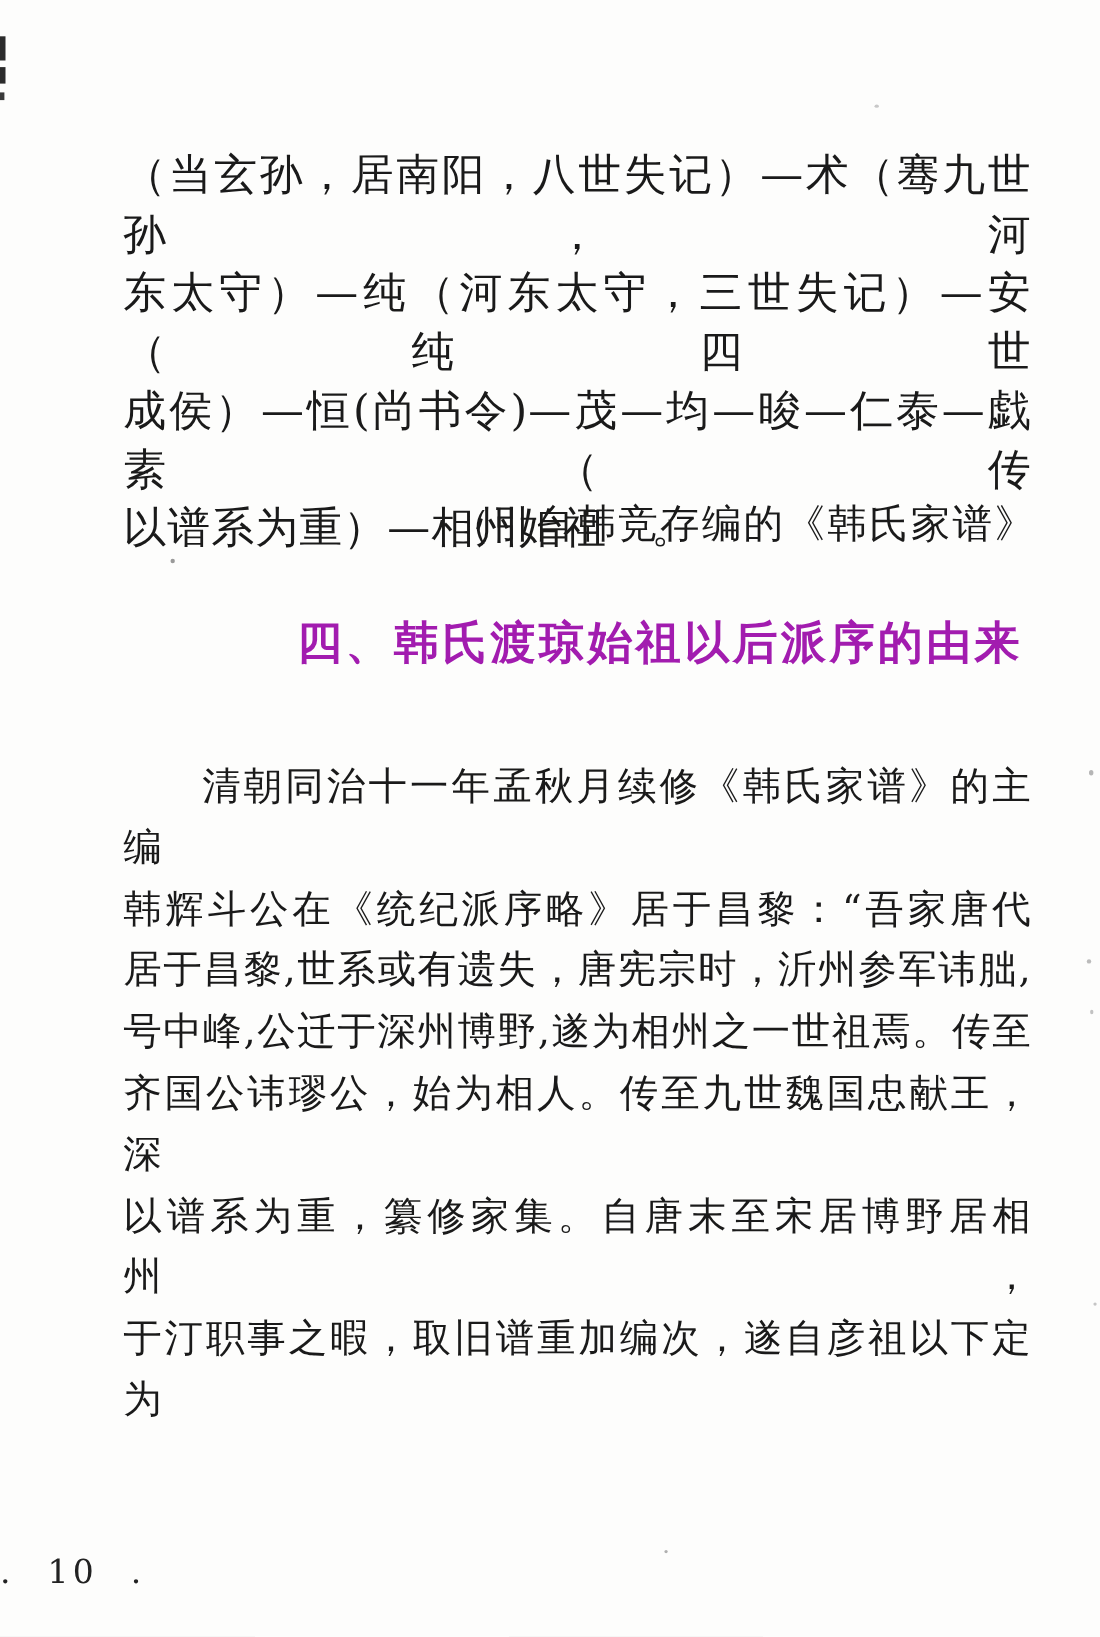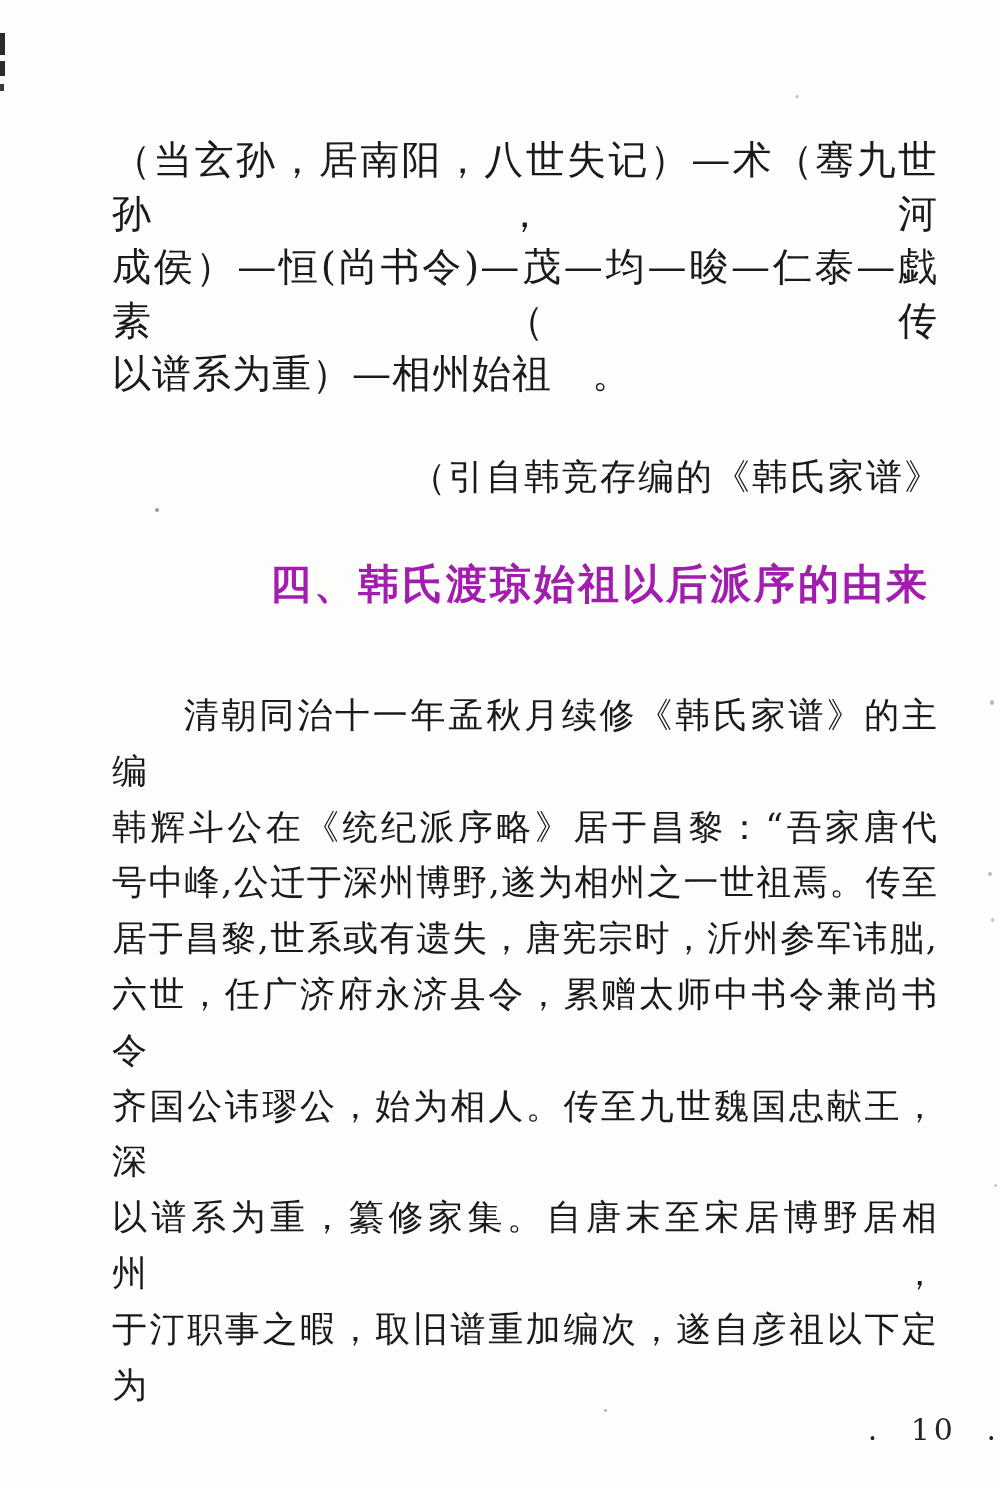--- a/index.html
+++ b/index.html
@@ -41,21 +41,21 @@
     color:#a21caf;
   }
   .paragraph{
     position:absolute;left:112px;top:688px;width:826px;
     font-size:35px;line-height:55.8px;
     letter-spacing:1px;
   }
   .indent{text-indent:2.05em;}
   .pagenum{
     position:absolute;left:0;top:1412px;width:1000px;
-    text-align:right;
+    text-align:left;
     font-size:30px;
     word-spacing:16px;
     letter-spacing:4px;
     color:#222;
   }
   
   .artifact{position:absolute;background:#2b2b2b;}
   .a1{left:0;top:33px;width:5px;height:22px;}
   .a2{left:0;top:61px;width:5px;height:15px;}
   .a3{left:0;top:84px;width:4px;height:7px;background:#3a3a3a;}
@@ -79,34 +79,34 @@
   <div class="speck s1"></div>
   <div class="speck s2"></div>
   <div class="speck s3"></div>
   <div class="speck s4"></div>
   <div class="speck s5"></div>
   <div class="speck s6"></div>
   <div class="speck s7"></div>
 
   <section class="genealogy">
     <div class="line just">（当玄孙，居南阳，八世失记）—术（骞九世孙，河</div>
+    <div class="line just">东太守）—纯（河东太守，三世失记）—安（纯四世</div>
     <div class="line just">成侯）—恒(尚书令)—茂—均—晙—仁泰—戯素（传</div>
     <div class="line">以谱系为重）—相州始祖　。</div>
   </section>
 
   <div class="citation">（引自韩竞存编的《韩氏家谱》</div>
 
   <h2 class="heading">四、韩氏渡琼始祖以后派序的由来</h2>
 
   <section class="paragraph">
     <div class="line just indent">清朝同治十一年孟秋月续修《韩氏家谱》的主编</div>
     <div class="line just">韩辉斗公在《统纪派序略》居于昌黎：“吾家唐代</div>
+    <div class="line just">居于昌黎,世系或有遗失，唐宪宗时，沂州参军讳朏,</div>
     <div class="line just">号中峰,公迁于深州博野,遂为相州之一世祖焉。传至</div>
-    <div class="line just">居于昌黎,世系或有遗失，唐宪宗时，沂州参军讳朏,</div>
-    <div class="line just">六世，任广济府永济县令，累赠太师中书令兼尚书令</div>
     <div class="line just">齐国公讳璆公，始为相人。传至九世魏国忠献王，深</div>
     <div class="line just">以谱系为重，纂修家集。自唐末至宋居博野居相州，</div>
     <div class="line just">于汀职事之暇，取旧谱重加编次，遂自彦祖以下定为</div>
 
   </section>
 
   <footer class="pagenum">. 10 .</footer>
 
 </div>
 

